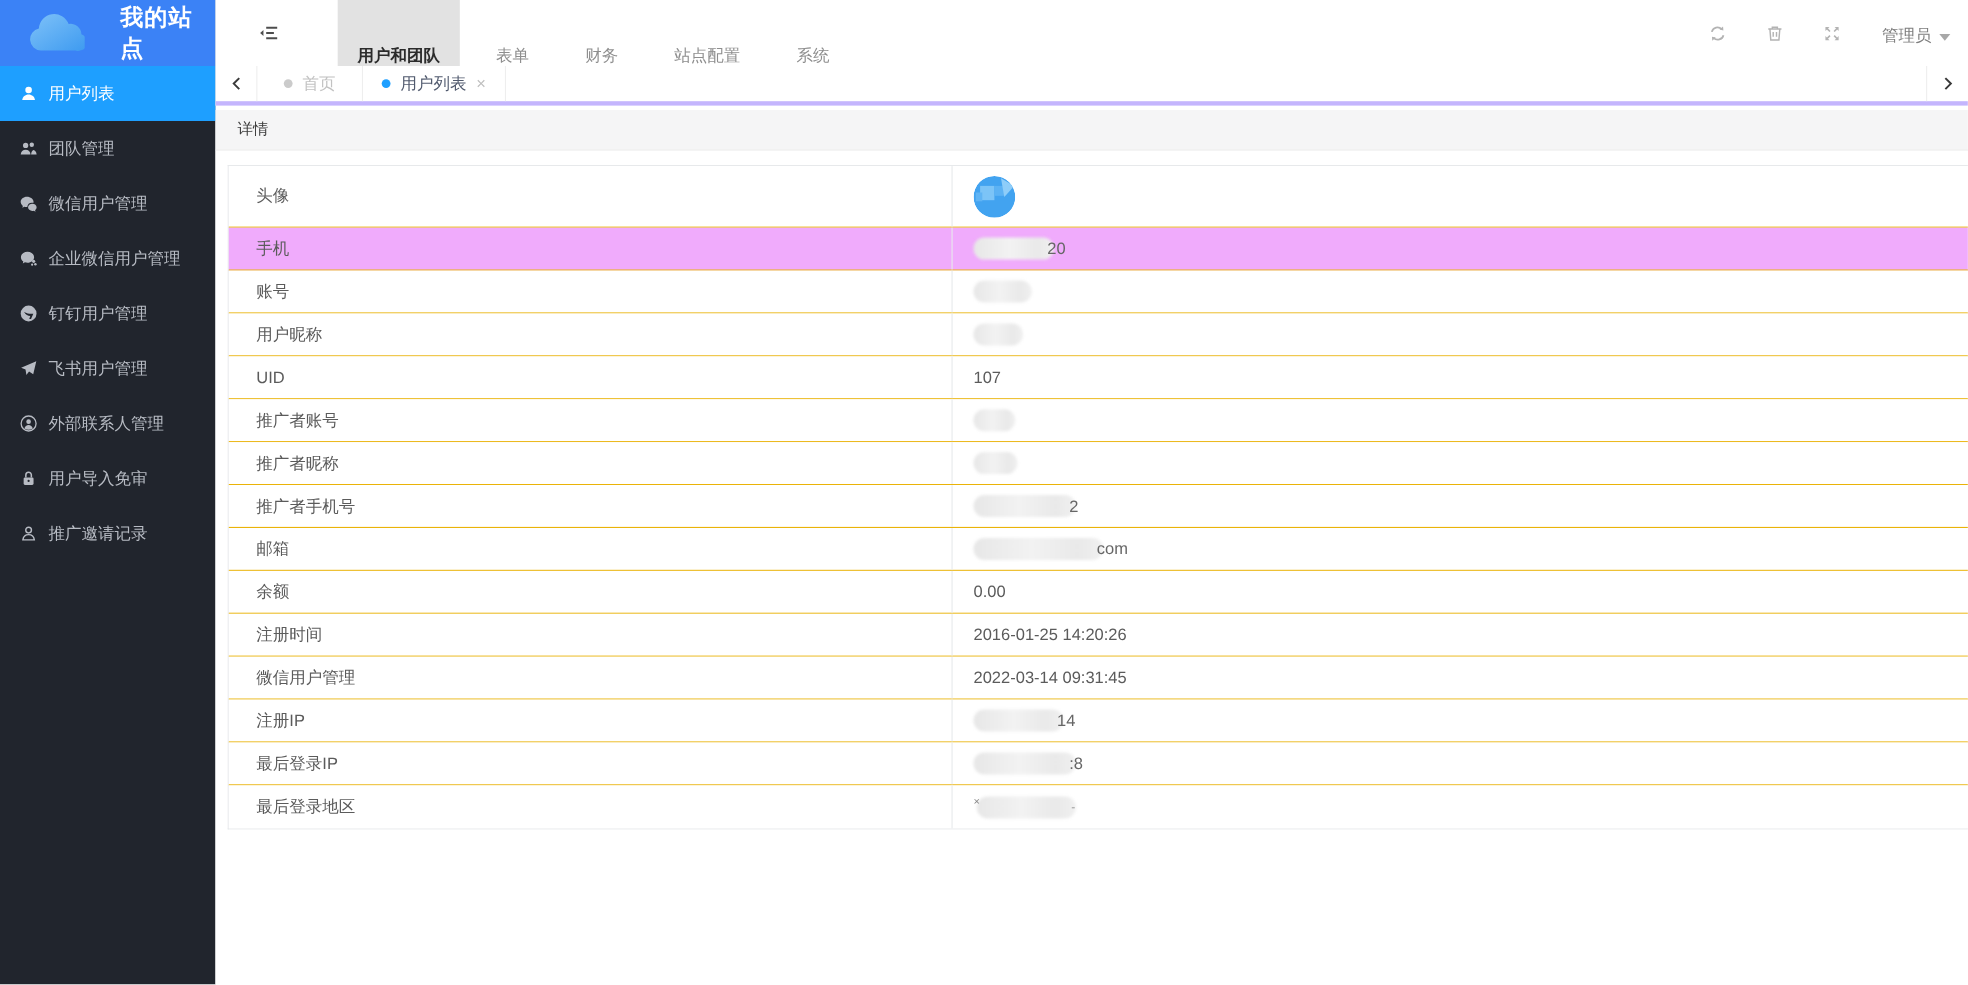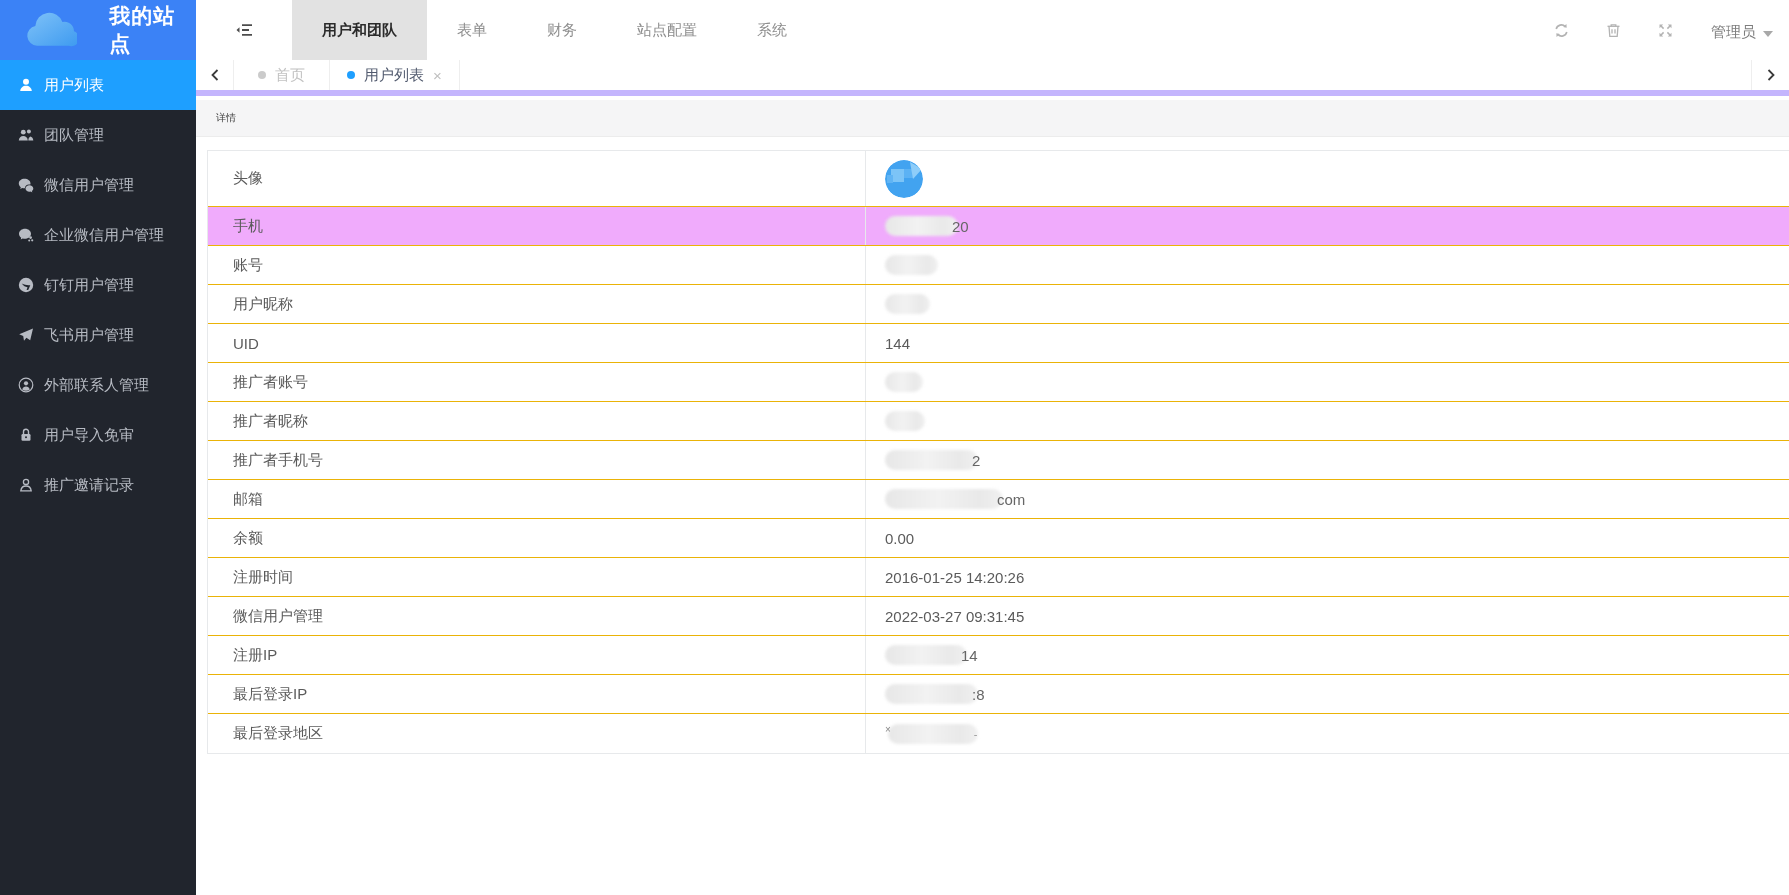--- a/index.html
+++ b/index.html
@@ -16,43 +16,43 @@
   .menu-item .mi-label { margin-left:10px; white-space:nowrap; }
   .menu-item.active { background:#1e9fff; color:#fff; }
 
   
   .main { flex:1; min-width:0; display:flex; flex-direction:column; background:#fff; }
 
   
   .navbar { height:60px; flex-shrink:0; display:flex; align-items:center; background:#fff; }
   .hamburger { width:96px; height:60px; display:flex; align-items:center; justify-content:center; color:#4d4d4d; cursor:pointer; }
   .nav-menu { display:flex; height:60px; }
-  .nav-item { padding:0 30px; display:flex; align-items:center; font-size:15px; color:#8e8e8e; cursor:pointer; white-space:nowrap; }
+  .nav-item { padding:0 18px; display:flex; align-items:flex-end; font-size:15px; color:#8e8e8e; cursor:pointer; white-space:nowrap;margin-left:15px; }
   .nav-item.active { background:#e2e2e2; color:#2b2b2b; font-weight:bold; }
   .navbar-right { margin-left:auto; display:flex; align-items:flex-end; padding-right:16px; }
   .icon-btn { width:24px; height:24px; display:flex; align-items:center; justify-content:center; color:#b3b3b3; cursor:pointer; margin-left:28px; }
   .user-menu { display:flex; align-items:center; color:#7e7e7e; font-size:15px; margin-left:34px; cursor:pointer; }
   .caret { width:0; height:0; border-left:5px solid transparent; border-right:5px solid transparent; border-top:6px solid #a8a8a8; margin-left:7px; margin-top:2px; }
 
   
-  .tabbar { height:36px; flex-shrink:0; display:flex; align-items:stretch; background:#fff; border-bottom:6px solid #c4b5fd; }
+  .tabbar { height:36px; flex-shrink:0; display:flex; align-items:stretch; background:#fff; border-bottom:4px solid #c4b5fd; }
   .tab-nav-btn { width:38px; display:flex; align-items:center; justify-content:center; color:#3a3a3a; cursor:pointer; }
   .tab-nav-btn.left { border-right:1px solid #eee; }
   .tab-nav-btn.right { border-left:1px solid #eee; margin-left:auto; }
   .tab { display:flex; align-items:center; padding:0 24px; border-right:1px solid #eee; font-size:15px; cursor:pointer; white-space:nowrap; }
   .tab .dot { width:8px; height:8px; border-radius:50%; margin-right:9px; flex-shrink:0; }
   .tab.home .dot { background:#cbcbcb; }
   .tab.home .tab-label { color:#c2c2c2; }
   .tab.current { padding:0 17px; }
   .tab.current .dot { background:#1e9fff; }
   .tab.current .tab-label { color:#515a6e; }
   .tab-close { color:#bfbfbf; font-size:15px; margin-left:9px; cursor:pointer; }
 
   
-  .page-header { height:37px; flex-shrink:0; margin-top:4px; background:#f5f5f6; border-bottom:1px solid #ececec; display:flex; align-items:center; padding-left:20px; font-size:10px; color:#3c3c3c; }
+  .page-header { height:37px; flex-shrink:0; margin-top:4px; background:#f5f5f6; border-bottom:1px solid #ececec; display:flex; align-items:center; padding-left:20px; font-size:14px; color:#3c3c3c; }
 
   
   .content { flex:1; background:#fff; padding:13px 0 0 11px; min-width:0; }
   .detail-table { border:1px solid #e7e9eb; border-right:none; }
   .row { display:flex; height:39px; border-bottom:1px solid #eab308; background:#fff; }
   .row:last-child { border-bottom:none; }
   .row.avatar-row { height:56px; }
   .row.hover-row { background:#f0abfc; }
   .cl { width:658px; flex-shrink:0; border-right:1px solid #e7e9eb; display:flex; align-items:center; padding-left:25px; font-size:15px; color:#5b5b5b; }
   .cv { flex:1; min-width:0; display:flex; align-items:center; padding-left:19px; font-size:15px; color:#5b5b5b; }
@@ -278,21 +278,21 @@
       <div class="row">
         <div class="cl">用户昵称</div>
         <div class="cv">
           <span class="pill" style="width: 45px;"></span>
         </div>
       </div>
 
       <div class="row">
         <div class="cl">UID</div>
         <div class="cv">
-          <span>144</span>
+          <span>107</span>
         </div>
       </div>
 
       <div class="row">
         <div class="cl">推广者账号</div>
         <div class="cv">
           <span class="pill" style="width: 38px;"></span>
         </div>
       </div>
 
@@ -330,21 +330,21 @@
       <div class="row">
         <div class="cl">注册时间</div>
         <div class="cv">
           <span>2016-01-25 14:20:26</span>
         </div>
       </div>
 
       <div class="row">
         <div class="cl">微信用户管理</div>
         <div class="cv">
-          <span>2022-03-27 09:31:45</span>
+          <span>2022-03-14 09:31:45</span>
         </div>
       </div>
 
       <div class="row">
         <div class="cl">注册IP</div>
         <div class="cv">
           <span class="pill" style="width: 82px;"></span>
             <span class="sfx">14</span>
         </div>
       </div>

